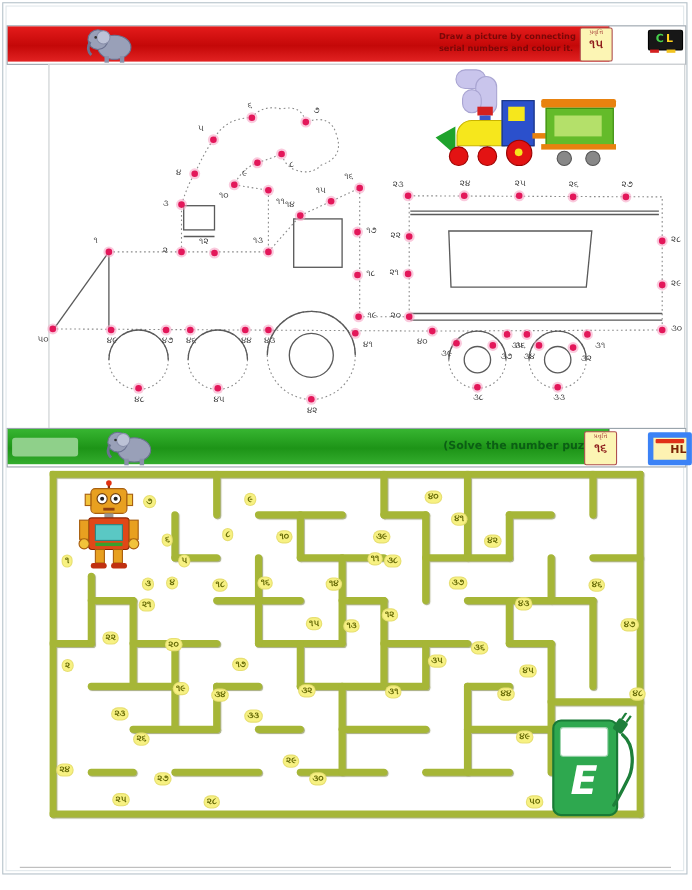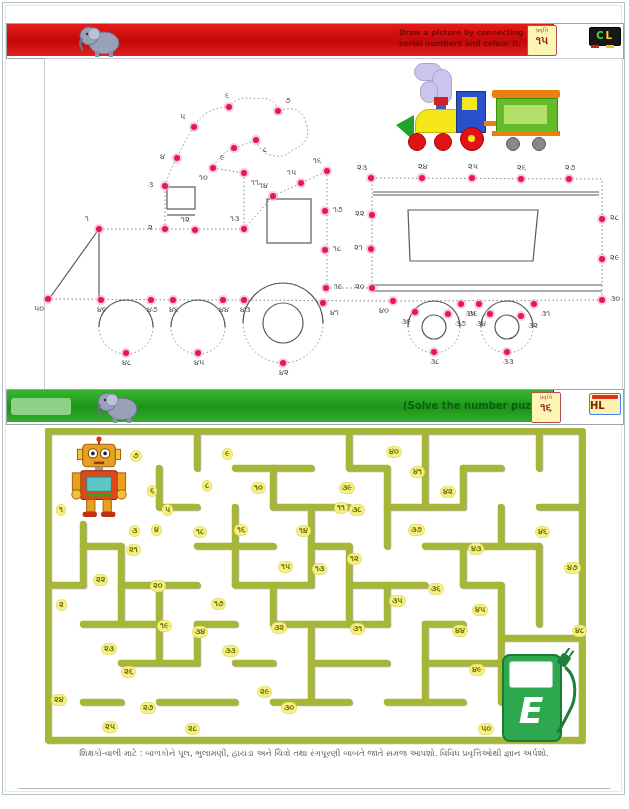--- a/index.html
+++ b/index.html
@@ -19,22 +19,22 @@
   .btitle{position:absolute;left:122px;top:8px;font-size:12.5px;font-weight:bold;color:#ffe84a;letter-spacing:.2px;white-space:nowrap;}
   .ben-red{position:absolute;left:348px;top:4px;width:172px;font-size:7.5px;line-height:1.45;color:#7a0707;font-weight:bold;padding-left:44px;}
   .ben-green{position:absolute;left:396px;top:10px;font-size:10px;font-weight:bold;color:#0b5e14;white-space:nowrap;}
   .acttag{position:absolute;top:1px;width:28px;height:29px;background:#fcf5b4;border:1px solid #b05050;border-radius:2px;text-align:center;}
   .acttag .tlab{display:block;font-size:5.5px;color:#a03030;margin-top:1px;line-height:6px;}
   .acttag .tnum{display:block;font-size:11px;font-weight:bold;color:#8d1c1c;line-height:15px;}
   .badge-cl{position:absolute;left:589px;top:27px;width:30px;height:17px;background:#171717;border:1px solid #000;border-radius:2px;
     text-align:center;font-size:10px;font-weight:bold;line-height:16px;letter-spacing:2px;}
   .badge-cl .c{color:#46d14b;} .badge-cl .l{color:#ffd21e;}
   .cl-tick{position:absolute;width:8px;height:3px;}
-  .badge-hl{position:absolute;left:589px;top:393px;width:30px;height:20px;background:#fdf2b2;border:1px solid #3b82f6;border-radius:2px;
-    text-align:left;font-size:10px;font-weight:bold;color:#7c2404;line-height:22px;}
+  .badge-hl{position:absolute;left:589px;top:393px;width:30px;height:20px;background:#fdf2b2;border:5px solid #3b82f6;border-radius:2px;
+    text-align:right;font-size:10px;font-weight:bold;color:#7c2404;line-height:22px;}
   .badge-hl .roof{position:absolute;left:2px;top:1px;width:26px;height:4px;background:#e03018;border-radius:1px;}
   .badge-hl span{position:relative;top:1px;}
 
   
   .elephant{position:absolute;width:46px;height:38px;}
 
   
   .panel1{position:absolute;left:44px;top:58px;width:577px;height:330px;border:1px solid #c9cdd0;background:#fff;overflow:visible;}
   .panel1 svg.guides{position:absolute;left:0;top:0;}
   .dot{position:absolute;width:6px;height:6px;border-radius:50%;background:#e3175a;box-shadow:0 0 0 2px rgba(246,166,198,.6);}
@@ -436,16 +436,15 @@
         <span class="mbadge" style="left: 408px; top: 198px;">૪૪</span>
         <span class="mbadge" style="left: 428px; top: 177px;">૪૫</span>
         <span class="mbadge" style="left: 491px; top: 99px;">૪૬</span>
         <span class="mbadge" style="left: 520px; top: 135px;">૪૭</span>
         <span class="mbadge" style="left: 528px; top: 198px;">૪૮</span>
         <span class="mbadge" style="left: 425px; top: 237px;">૪૯</span>
         <span class="mbadge" style="left: 434px; top: 296px;">૫૦</span>
       </div>
   </div>
 
-  <div class="footer-note">શિક્ષકો-વાલી માટે : બાળકોને પૂલ, ભુલામણી, હાયડા અને ચિત્રો તથા રંગપૂરણી બાબતે જાતે સમજ આપશો. વિવિધ પ્રવૃત્તિઓથી જ્ઞાન અર્પશો.</div>
   <div class="footer-line"></div>
   <div class="pagenum">૬૫</div>
 </div>
 
 </body></html>

